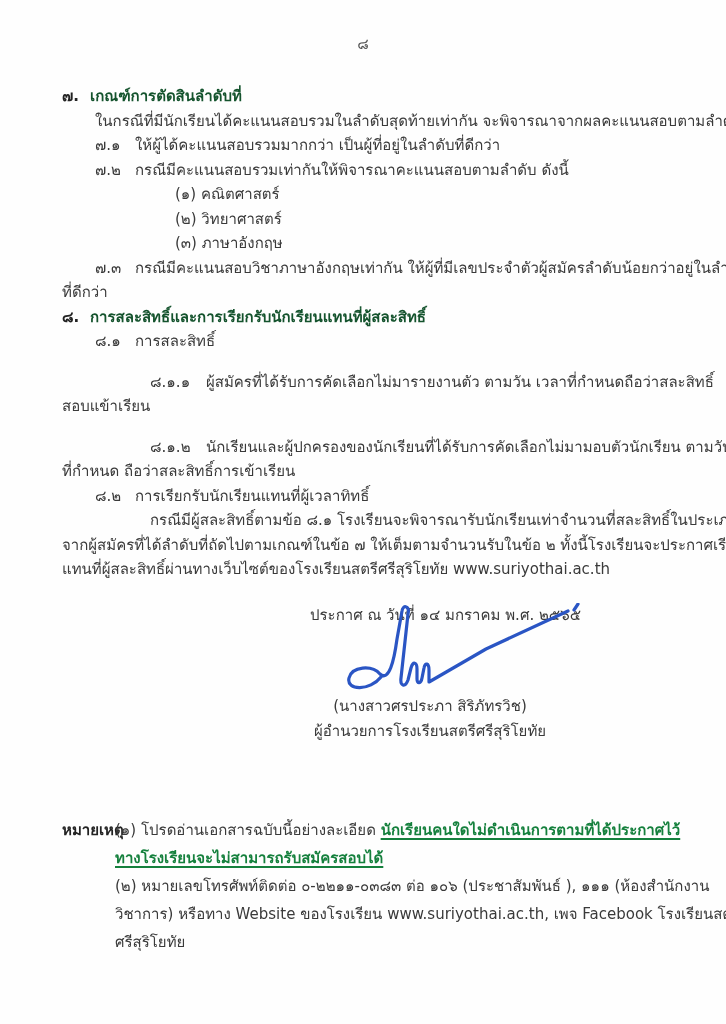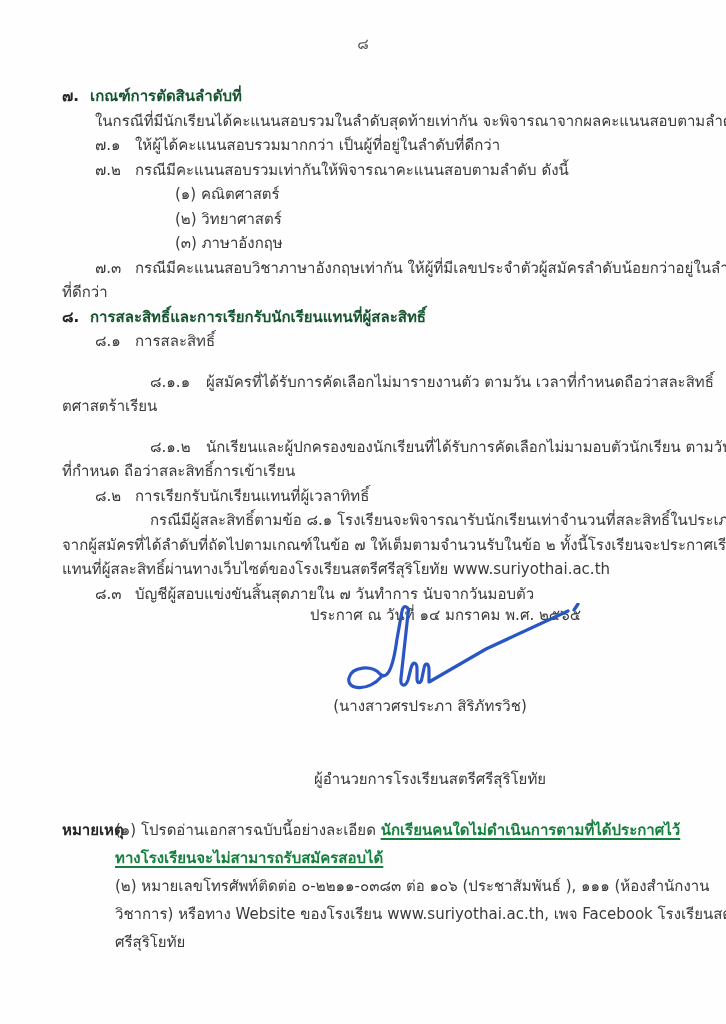--- a/index.html
+++ b/index.html
@@ -24,21 +24,21 @@
   .bold{font-weight:bold;color:#14532d;}
   .sec-num{display:inline-block;min-width:28px;font-weight:bold;color:#222;}
   .num1{display:inline-block;min-width:40px;}
   .num2{display:inline-block;min-width:56px;margin-top:16px;}
   .ind1{padding-left:33px;}
   .ind2{padding-left:113px;}
   .ind3{padding-left:88px;}
   .date-line{position:absolute;left:310px;top:603px;white-space:nowrap;}
   .sig-svg{position:absolute;left:336px;top:603px;}
   .sig-name{position:absolute;left:260px;top:694px;width:340px;text-align:center;}
-  .sig-title{position:absolute;left:260px;top:719px;width:340px;text-align:center;margin-top:48px;}
+  .sig-title{position:absolute;left:260px;top:719px;width:340px;text-align:center;}
   .notes{
     position:absolute;left:62px;top:816px;width:630px;
     display:flex;line-height:28px;
   }
   .notes-label{width:53px;flex:0 0 53px;font-weight:bold;color:#222;}
   .notes-body{flex:1;}
   .bu{font-weight:bold;color:#15803d;text-decoration:underline;text-underline-offset:3px;text-decoration-thickness:1.5px;}
 </style>
 </head>
 <body>
@@ -55,28 +55,27 @@
     <div class="line ind1"><span class="num1">๗.๒</span><span>กรณีมีคะแนนสอบรวมเท่ากันให้พิจารณาคะแนนสอบตามลำดับ ดังนี้</span></div>
     <div class="line ind2">(๑) คณิตศาสตร์</div>
     <div class="line ind2">(๒) วิทยาศาสตร์</div>
     <div class="line ind2">(๓) ภาษาอังกฤษ</div>
     <div class="line ind1"><span class="num1">๗.๓</span><span>กรณีมีคะแนนสอบวิชาภาษาอังกฤษเท่ากัน ให้ผู้ที่มีเลขประจำตัวผู้สมัครลำดับน้อยกว่าอยู่ในลำดับ</span></div>
     <div class="line">ที่ดีกว่า</div>
 
     <div class="line"><span class="sec-num">๘.</span><span class="bold">การสละสิทธิ์และการเรียกรับนักเรียนแทนที่ผู้สละสิทธิ์</span></div>
     <div class="line ind1"><span class="num1">๘.๑</span><span>การสละสิทธิ์</span></div>
     <div class="line ind3"><span class="num2">๘.๑.๑</span><span>ผู้สมัครที่ได้รับการคัดเลือกไม่มารายงานตัว ตามวัน เวลาที่กำหนดถือว่าสละสิทธิ์</span></div>
-    <div class="line">ตศาสตร้าเรียน</div>
+    <div class="line">สอบแข้าเรียน</div>
     <div class="line ind3"><span class="num2">๘.๑.๒</span><span>นักเรียนและผู้ปกครองของนักเรียนที่ได้รับการคัดเลือกไม่มามอบตัวนักเรียน ตามวัน เวลา</span></div>
     <div class="line">ที่กำหนด ถือว่าสละสิทธิ์การเข้าเรียน</div>
     <div class="line ind1"><span class="num1">๘.๒</span><span>การเรียกรับนักเรียนแทนที่ผู้เวลาทิทธิ์</span></div>
     <div class="line ind3">กรณีมีผู้สละสิทธิ์ตามข้อ ๘.๑ โรงเรียนจะพิจารณารับนักเรียนเท่าจำนวนที่สละสิทธิ์ในประเภทนั้น ๆ</div>
     <div class="line">จากผู้สมัครที่ได้ลำดับที่ถัดไปตามเกณฑ์ในข้อ ๗ ให้เต็มตามจำนวนรับในข้อ ๒ ทั้งนี้โรงเรียนจะประกาศเรียกรับนักเรียน</div>
     <div class="line">แทนที่ผู้สละสิทธิ์ผ่านทางเว็บไซต์ของโรงเรียนสตรีศรีสุริโยทัย www.suriyothai.ac.th</div>
-    <div class="line ind1"><span class="num1">๘.๓</span><span>บัญชีผู้สอบแข่งขันสิ้นสุดภายใน ๗ วันทำการ นับจากวันมอบตัว</span></div>
 
   </div>
 
   <div class="date-line">ประกาศ ณ วันที่ ๑๔ มกราคม พ.ศ. ๒๕๖๕</div>
 
   <svg class="sig-svg" width="272" height="100" viewBox="0 0 272 100">
     <g fill="none" stroke="#2a55c4" stroke-width="3.2" stroke-linecap="round" stroke-linejoin="round">
       <path d="M 45,74 C 34,88 10,88 13,75 C 16,63 36,62 44,71 C 53,79 58,58 61,36 L 66,8 C 67,1 74,3 72,11 L 65,75 C 64,83 69,85 72,77 L 75,65 C 77,58 81,59 81,66 L 81,76 C 81,81 85,81 86,75 L 88,65 C 89,59 93,60 93,67 L 93,79 L 150,46 L 232,8"></path>
       <path d="M 238,7 L 242,1"></path>
     </g>

